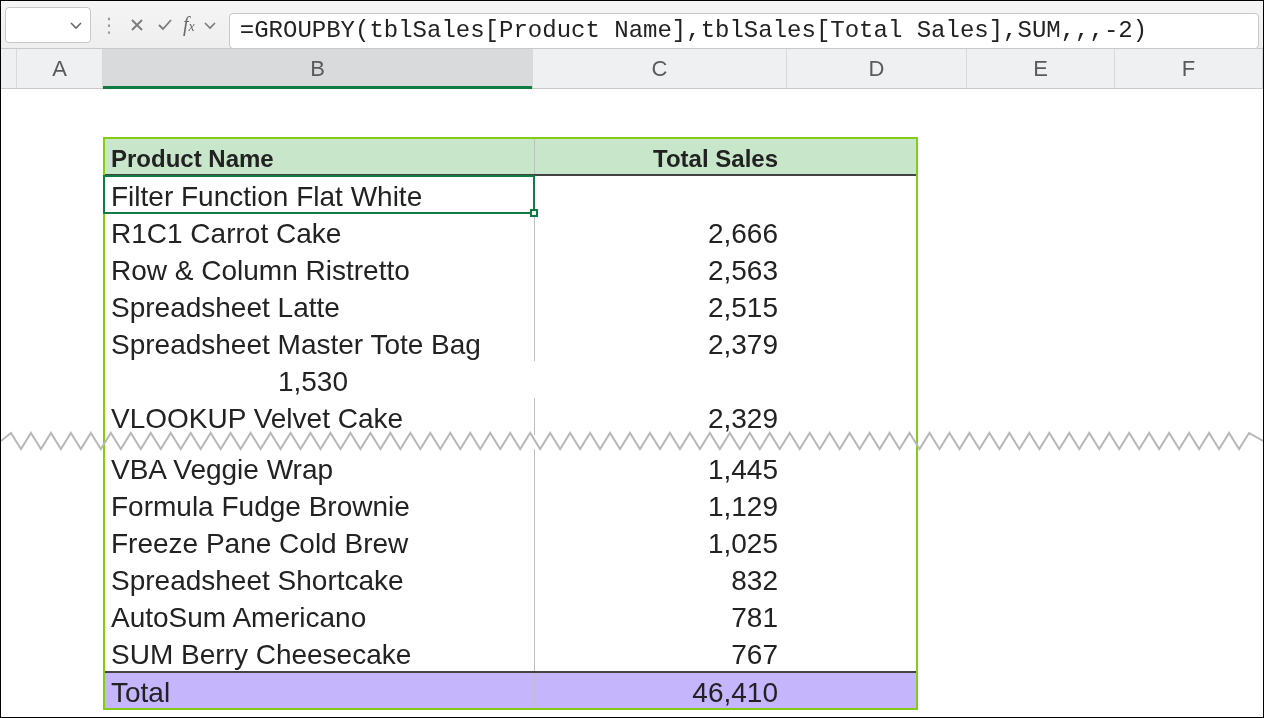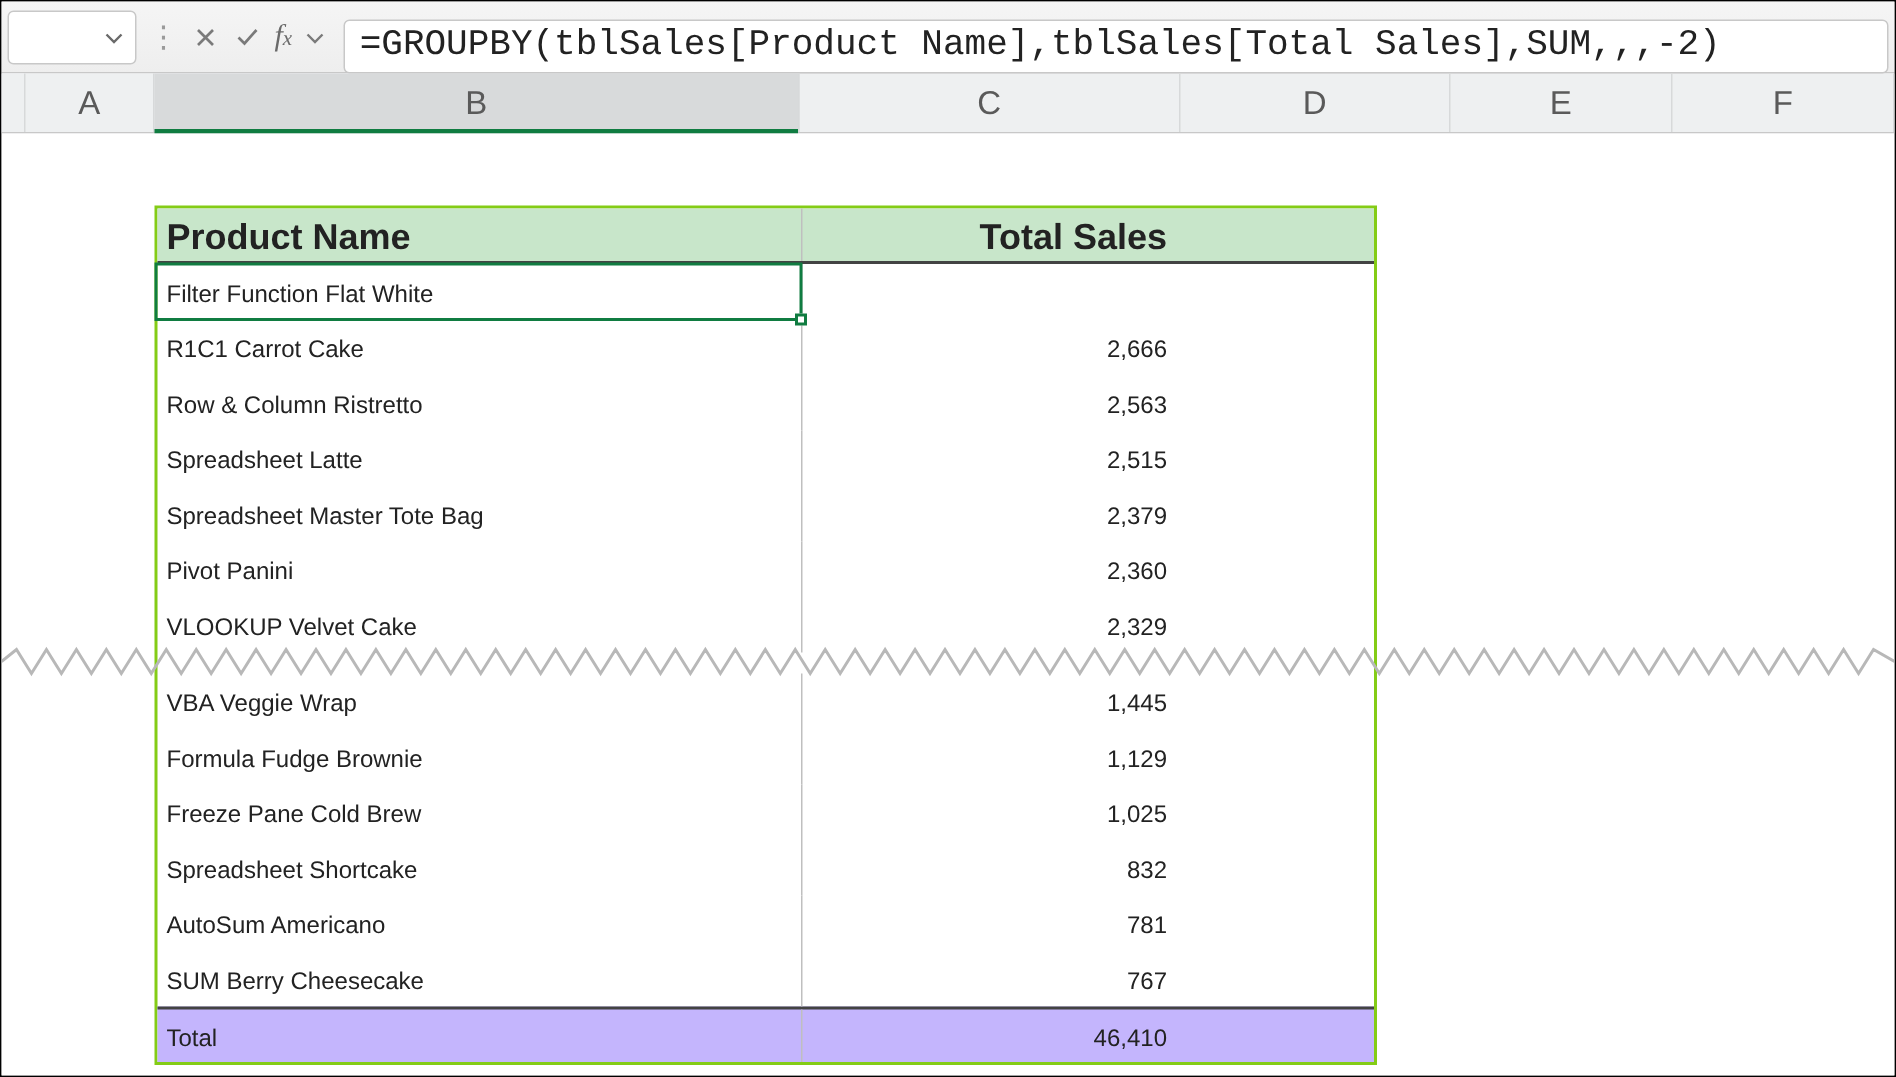--- a/index.html
+++ b/index.html
@@ -131,21 +131,21 @@
     border: 2px solid #84cc16;
     background:#fff;
     margin-top:12px;
   }
   .dt-row{
     display:flex;
     height:37px;
   }
   .dt-cell{
     padding: 4px 8px 0 6px;
-    font-size: 16px;
+    font-size: 28px;
     color:#222;
     display:flex;
     align-items:center;
     overflow:hidden;
   }
   .c-name{ width: 430px; border-right:1px solid #bfbfbf;}
   .c-val { width: 254px; justify-content:flex-end; padding-right:11px;}
 
   .hdr-row{
     background:#c8e6ca;
@@ -251,22 +251,21 @@
       </div>
     <div class="dt-row">
         <div class="dt-cell c-name">Spreadsheet Latte</div>
         <div class="dt-cell c-val">2,515</div>
       </div>
     <div class="dt-row">
         <div class="dt-cell c-name">Spreadsheet Master Tote Bag</div>
         <div class="dt-cell c-val">2,379</div>
       </div>
     <div class="dt-row">
-        <div class="dt-cell c-name">Pivot Panini</div>
-        <div class="dt-cell c-val">2,360</div>
+        <div class="dt-cell c-val">1,530</div>
       </div>
     <div class="dt-row">
         <div class="dt-cell c-name">VLOOKUP Velvet Cake</div>
         <div class="dt-cell c-val">2,329</div>
       </div>
 
     <div style="height:14px"></div>
 
     <div class="dt-row">
         <div class="dt-cell c-name">VBA Veggie Wrap</div>

